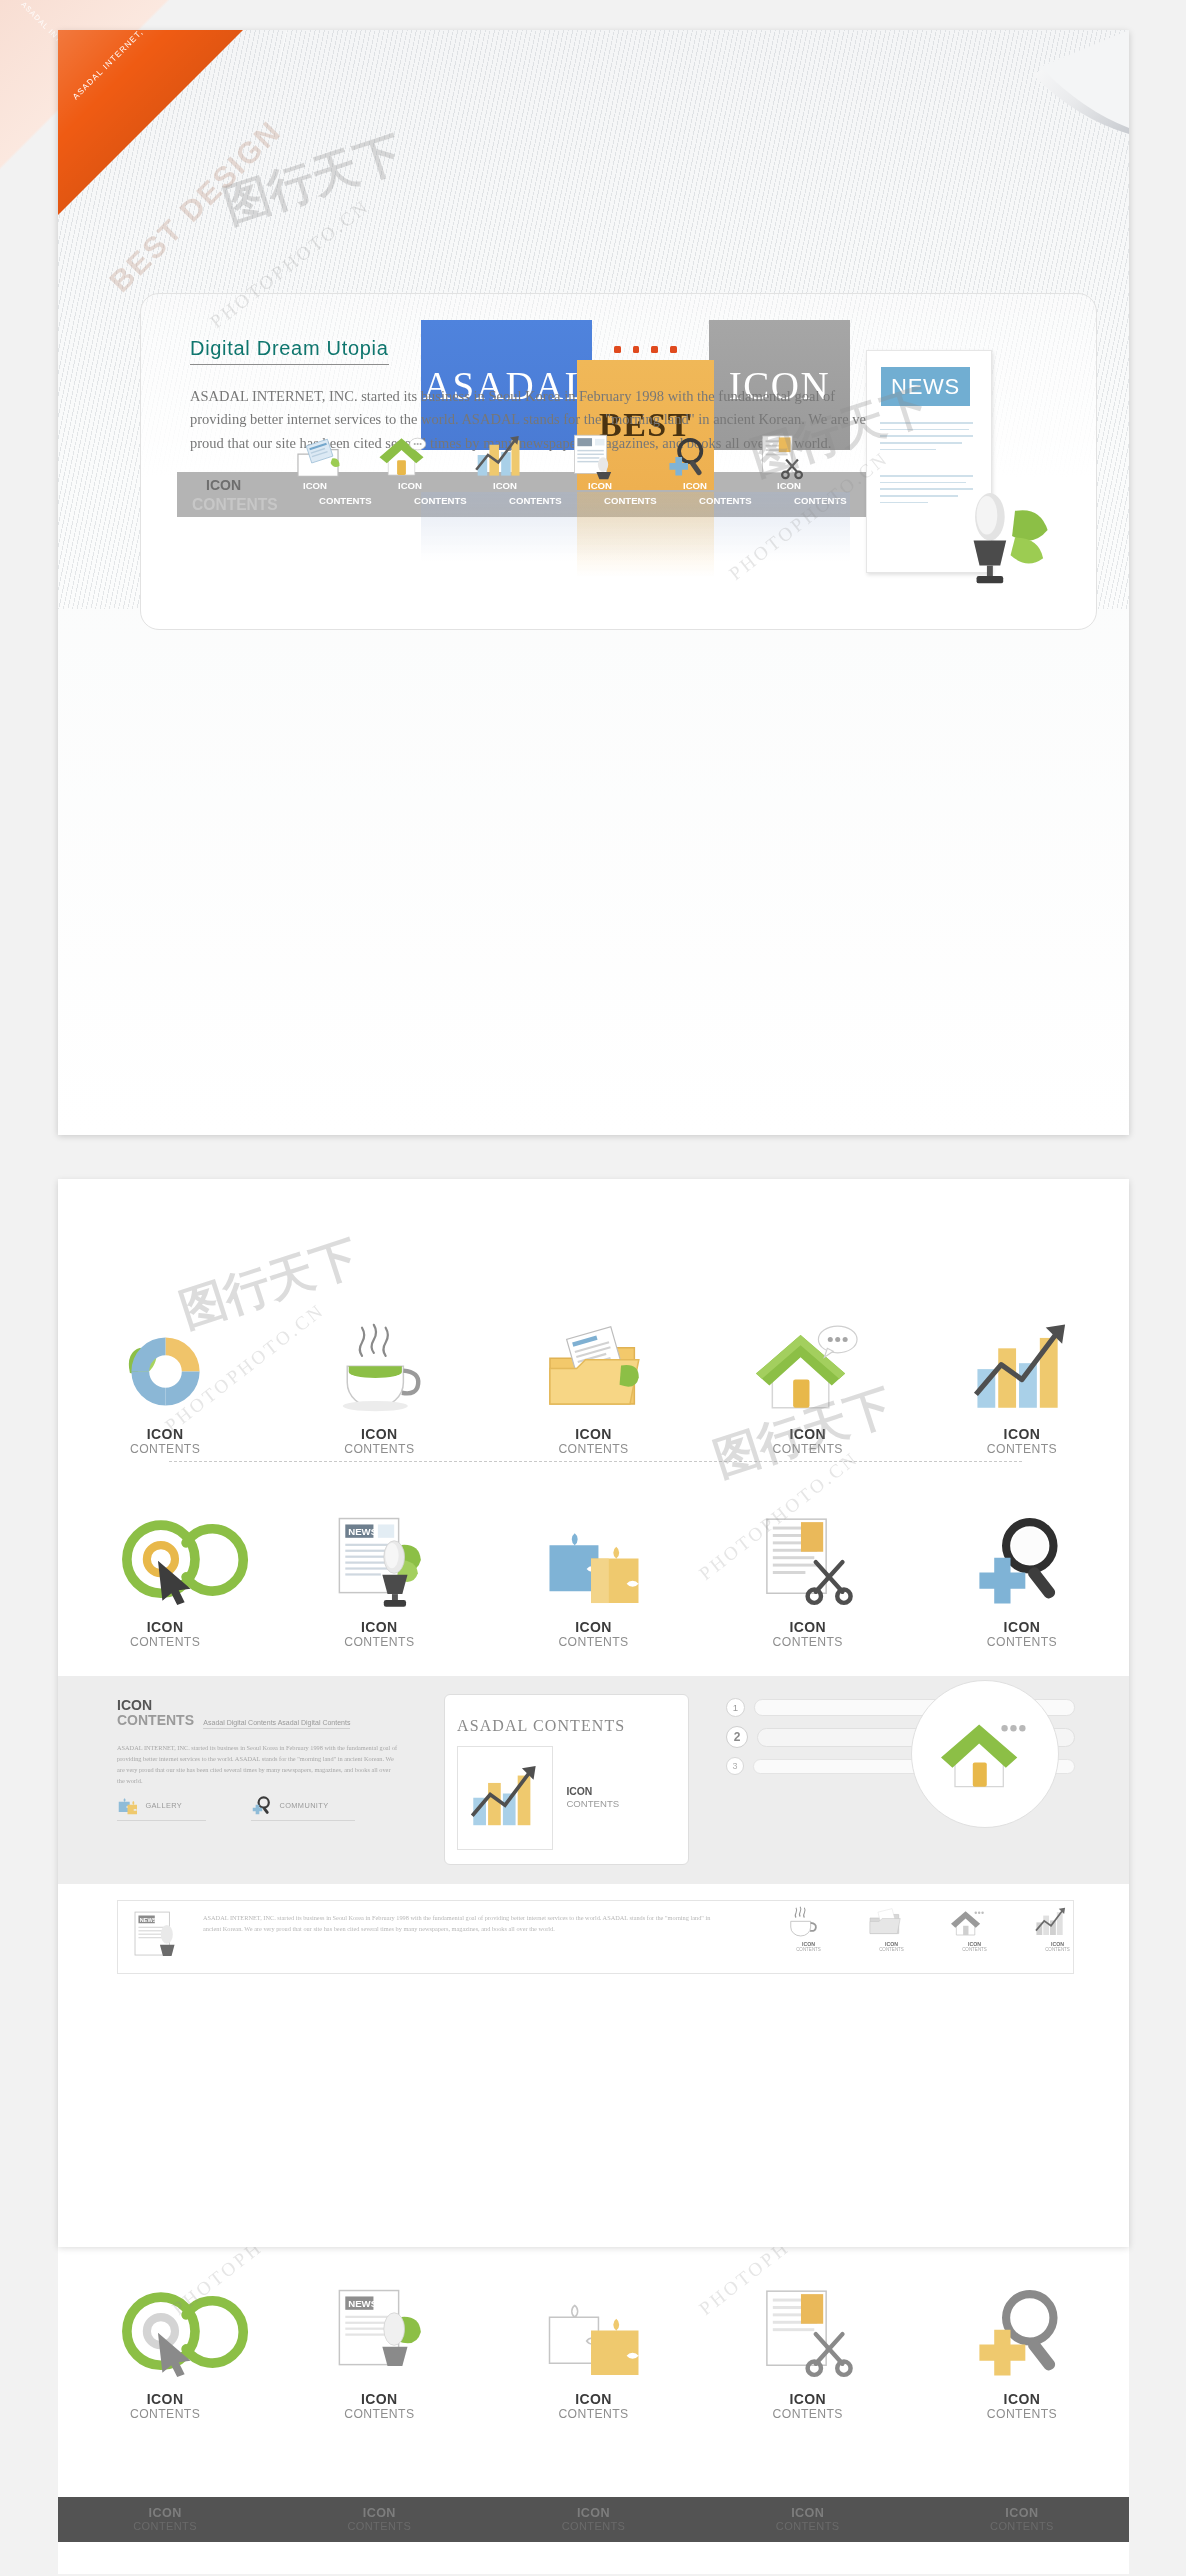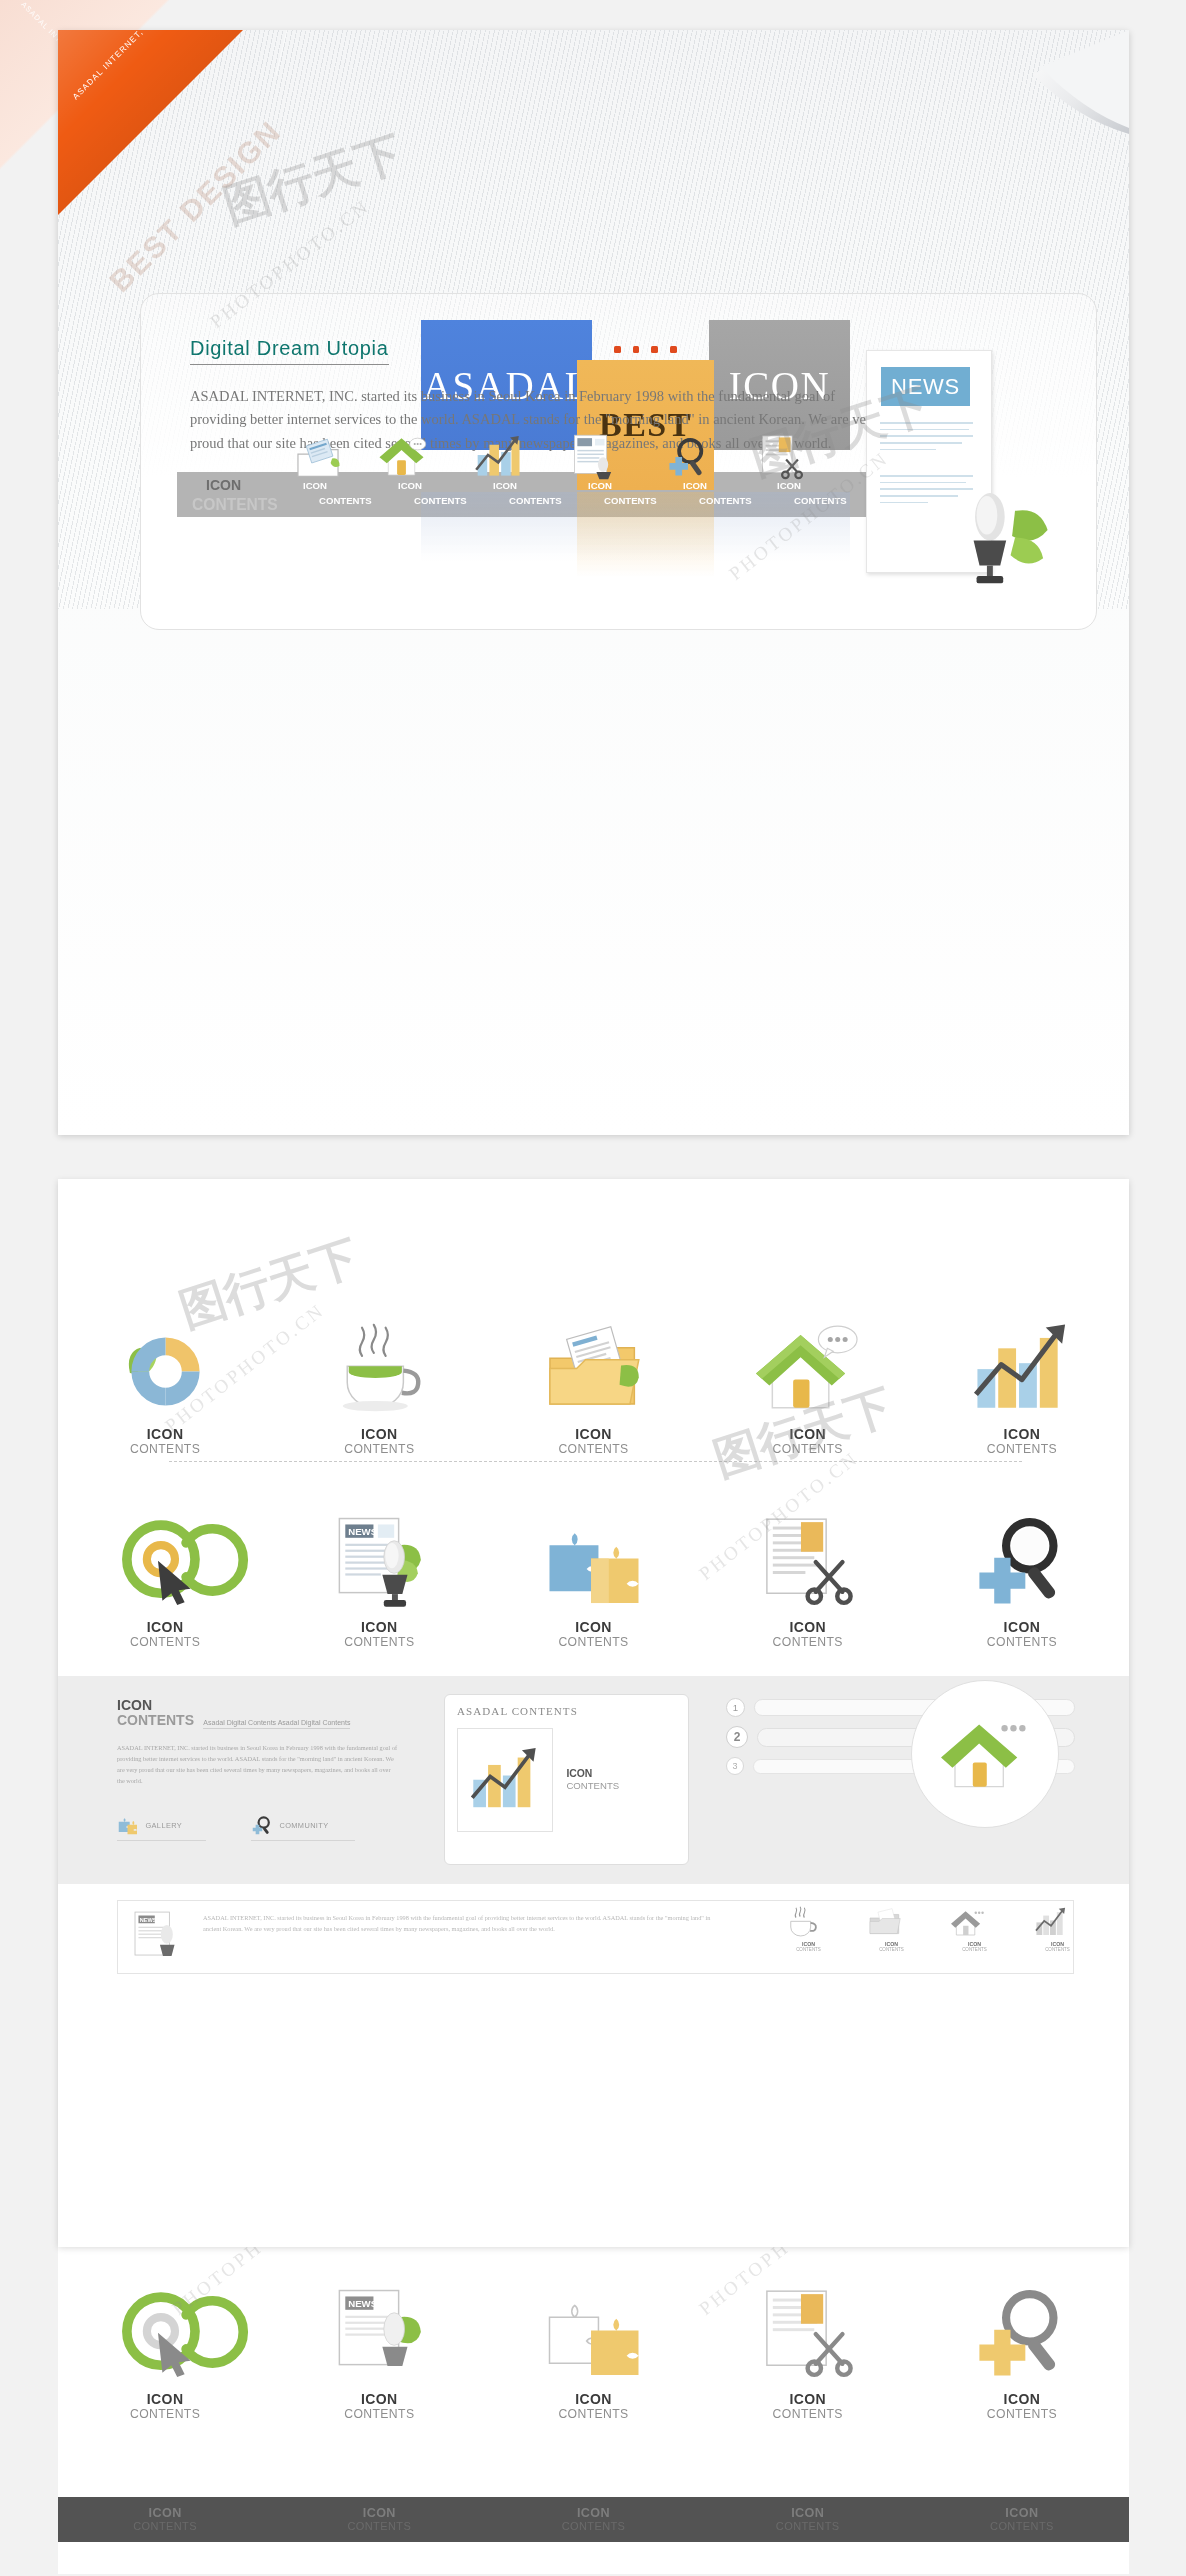--- a/index.html
+++ b/index.html
@@ -597,41 +597,41 @@
 
   <div style="position:absolute; left:0; top:497px; width:1071px; height:208px; background:#ededed;"></div>
 
   <div style="position:absolute; left:59px; top:519px; width:282px;">
     <div style="line-height:1.1;">
       <span style="font-size:14px;font-weight:bold;color:#555;display:block;">ICON</span>
       <span style="font-size:14px;font-weight:bold;color:#9a9a9a;display:inline-block;">CONTENTS</span>
       <span style="font-size:7px;color:#9a9a9a;margin-left:6px;border-bottom:0.7px solid #cfcfcf;padding-bottom:1.5px;">Asadal Digital Contents  Asadal Digital Contents</span>
     </div>
     <p style="margin-top:13.4px;font-size:6.3px;line-height:1.75;color:#a8a8a8;font-family:'Liberation Serif',serif;">ASADAL INTERNET, INC. started its business in Seoul Korea in February 1998 with the fundamental goal of providing better internet services to the world. ASADAL stands for the "morning land" in ancient Korean. We are very proud that our site has been cited several times by many newspapers, magazines, and books all over the world.</p>
-    <div style="display:flex;gap:45px;margin-top:30px;align-items:center;">
+    <div style="display:flex;gap:45px;margin-top:10px;align-items:center;">
       <div style="display:flex;align-items:center;gap:7.4px;border-bottom:0.7px solid #d5d5d5;padding-bottom:4.5px;width:89px;">
         <svg width="21" height="19" viewBox="0 0 28 26">
           <path d="M2 8 h8 a3 3 0 0 1 0-5 a3 3 0 0 1 0 5 h7 v7 a3 3 0 0 0-5 0 a3 3 0 0 0 5 0 v7 H2 Z" fill="#8fbcd8"></path>
           <path d="M14 12 h8 a3 3 0 0 1 0-5 a3 3 0 0 1 0 5 h5 v7 a3 3 0 0 0-5 0 a3 3 0 0 0 5 0 v6 H14 Z" fill="#efc96e"></path>
         </svg>
         <span style="font-size:7.4px;color:#9a9a9a;letter-spacing:0.4px;">GALLERY</span>
       </div>
       <div style="display:flex;align-items:center;gap:7.4px;border-bottom:0.7px solid #d5d5d5;padding-bottom:4.5px;width:104px;">
         <svg width="21" height="19" viewBox="0 0 28 26">
           <circle cx="17" cy="9" r="7" fill="none" stroke="#3b3b3b" stroke-width="3"></circle>
           <rect x="18" y="15" width="4" height="10" rx="2" transform="rotate(-38 20 20)" fill="#3b3b3b"></rect>
           <path d="M2 16 h4 v-4 h5 v4 h4 v5 h-4 v4 h-5 v-4 h-4 z" fill="#8fbcd8"></path>
         </svg>
         <span style="font-size:7.4px;color:#9a9a9a;letter-spacing:0.4px;">COMMUNITY</span>
       </div>
     </div>
   </div>
 
   <div style="position:absolute; left:386px; top:515px; width:245px; height:171px; background:#fff; border:0.7px solid #dedede; border-radius:6px;">
-    <div style="font-size:11px; color:#8a8a8a; letter-spacing:1.1px; padding:10.4px 0 0 12px; font-family:'Liberation Serif',serif;">ASADAL CONTENTS</div>
+    <div style="font-size:16px; color:#8a8a8a; letter-spacing:1.1px; padding:10.4px 0 0 12px; font-family:'Liberation Serif',serif;margin-top:12px;">ASADAL CONTENTS</div>
     <div style="display:flex;align-items:center;gap:13.4px;padding:10.4px 12px;">
       <div style="width:96px;height:104px;border:0.7px solid #e2e2e2;display:flex;align-items:center;justify-content:center;">
         <svg width="74" height="68" viewBox="0 0 140 125">
           <rect x="10" y="62" width="24" height="52" fill="#a9d0e8"></rect>
           <rect x="38" y="34" width="24" height="80" fill="#efc96e"></rect>
           <rect x="66" y="54" width="24" height="60" fill="#a9d0e8"></rect>
           <rect x="94" y="20" width="24" height="94" fill="#efc96e"></rect>
           <path d="M8 96 L42 56 L70 76 L118 12" stroke="#4f4f4f" stroke-width="7" fill="none"></path>
           <path d="M102 6 L128 2 L124 28 Z" fill="#4f4f4f"></path>
         </svg>

